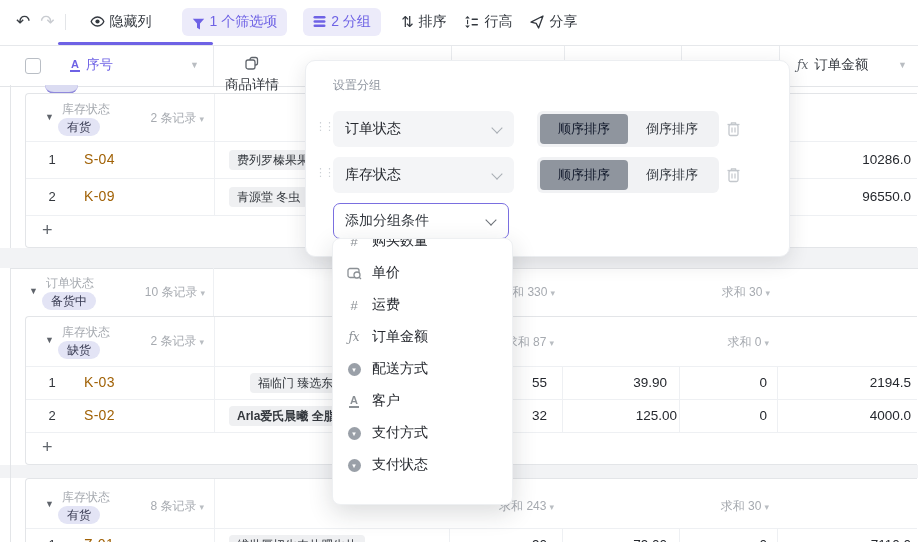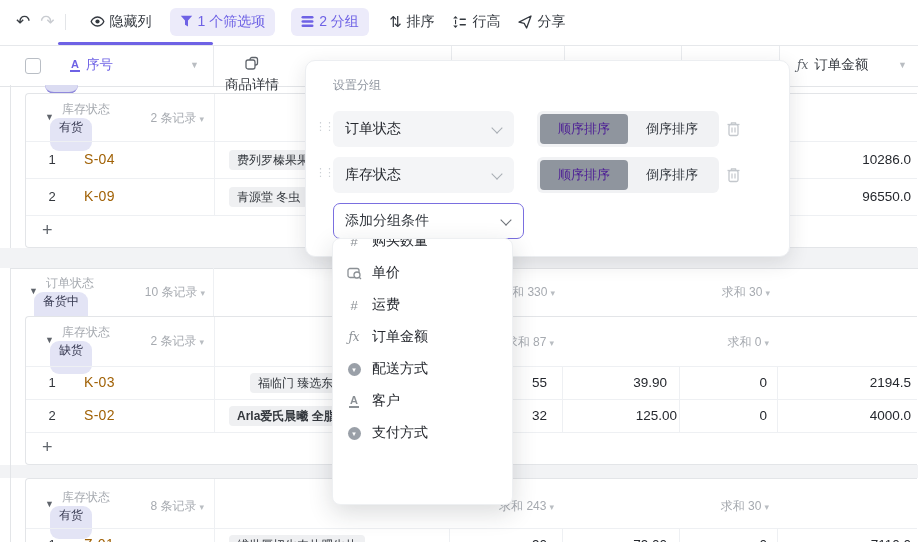--- a/index.html
+++ b/index.html
@@ -13,43 +13,43 @@
   .tpill .tlabel{color:#6E62E5;}
   .tsep{width:1px;height:16px;background:#e3e5e8;margin:0 14px 0 10px;}
   
   .thead{position:absolute;left:0;top:45px;width:918px;height:40px;border-top:1px solid #e6e8eb;border-bottom:1px solid #e3e5e8;background:#fff;}
   .hdv{position:absolute;top:0;bottom:0;width:1px;background:#e9ebee;}
   .hlabel{font-size:13.5px;color:#35393f;}
   
   .card{position:absolute;left:25px;width:892px;background:#fff;border:1px solid #e3e5e8;border-right:none;border-radius:4px 0 0 4px;box-sizing:border-box;}
   .toggle{position:absolute;left:19px;top:18px;font-size:9px;color:#5f646b;cursor:pointer;}
   .gfield{position:absolute;left:36px;top:7px;font-size:12px;color:#a6aab0;}
-  .badge{position:absolute;left:24px;top:24px;height:33px;line-height:18px;padding:0 9px;border-radius:9px;font-size:12px;background:#E3E4F5;color:#363850;white-space:nowrap;}
+  .badge{position:absolute;left:32px;top:24px;height:18px;line-height:18px;padding:0 9px;border-radius:9px;font-size:12px;background:#E3E4F5;color:#363850;white-space:nowrap;}
   .count{position:absolute;right:713px;top:16px;font-size:12px;color:#a6aab0;white-space:nowrap;}
   .sum{position:absolute;top:16px;font-size:12px;color:#a6aab0;white-space:nowrap;}
   .dropmark{font-size:9px;color:#b9bdc2;margin-left:3px;}
   .row{position:absolute;left:0;right:0;border-top:1px solid #eef0f3;}
   .idx{position:absolute;left:13px;width:26px;text-align:center;font-size:13px;color:#33373d;}
   .rid{position:absolute;left:58px;font-size:14px;color:#a16207;letter-spacing:.3px;}
   .tag{position:absolute;left:203px;height:20px;line-height:20px;background:#EFF0F2;border-radius:4px;padding:0 8px;font-size:12px;color:#33373d;white-space:nowrap;overflow:hidden;}
   .num{position:absolute;font-size:13.5px;color:#25282e;white-space:nowrap;}
   .dv{position:absolute;top:0;bottom:0;width:1px;background:#eef0f3;}
   .plus{position:absolute;left:16px;font-size:18px;color:#60656c;font-weight:400;cursor:pointer;}
   
   .popup{position:absolute;left:305px;top:60px;width:483px;height:195px;background:#fff;border:1px solid #eceef1;border-radius:10px;
          box-shadow:0 6px 20px rgba(31,35,41,.12);z-index:20;}
   .ptitle{position:absolute;left:27px;top:16px;font-size:12px;color:#9096a0;}
   .sel{position:absolute;left:27px;width:181px;height:36px;background:#F4F5F7;border-radius:6px;box-sizing:border-box;cursor:pointer;}
   .sel .stext{position:absolute;left:12px;top:9px;font-size:14px;color:#25282e;}
   .chev{position:absolute;right:13px;top:13px;width:7px;height:7px;border-right:1.6px solid #a8adb4;border-bottom:1.6px solid #a8adb4;transform:rotate(45deg);}
   .drag{position:absolute;left:9px;top:9px;font-size:11px;letter-spacing:-2px;color:#ccd0d5;cursor:grab;}
   .seg{position:absolute;left:231px;width:182px;height:36px;background:#F1F2F4;border-radius:6px;display:flex;padding:3px;box-sizing:border-box;}
   .segbtn{flex:1;display:flex;align-items:center;justify-content:center;font-size:13px;color:#33383f;border-radius:4px;cursor:pointer;}
-  .segbtn.on{background:#8F959E;color:#4c1d95;}
-  .addsel{position:absolute;left:27px;top:142px;width:191px;height:36px;background:#fff;border:1.4px solid #7A6FE0;border-radius:7px;box-sizing:border-box;cursor:pointer;}
+  .segbtn.on{background:#8F959E;color:#0f172a;}
+  .addsel{position:absolute;left:27px;top:142px;width:176px;height:36px;background:#fff;border:1.4px solid #7A6FE0;border-radius:7px;box-sizing:border-box;cursor:pointer;}
   .addsel .stext{position:absolute;left:11px;top:8px;font-size:14px;color:#33383f;}
   .addsel .chev{border-color:#6b7077;}
   
   .menu{position:absolute;left:332px;top:238px;width:181px;height:267px;background:#fff;border:1px solid #eef0f2;border-radius:8px;
         box-shadow:0 8px 24px rgba(31,35,41,.16);z-index:30;overflow:hidden;box-sizing:border-box;}
   .mlist{position:absolute;left:0;top:-14px;right:0;}
   .mitem{height:32px;display:flex;align-items:center;gap:10px;padding:0 13px;cursor:pointer;font-size:14px;color:#25282e;}
   .micon{width:16px;display:inline-flex;justify-content:center;align-items:center;color:#8b9095;font-size:13px;flex:none;}
   .sicon{width:13px;height:13px;border-radius:50%;background:#9aa0a8;display:inline-flex;align-items:center;justify-content:center;color:#fff;font-size:7px;line-height:1;}
   .ticon{font-size:11px;font-weight:700;border-bottom:2px solid #8b9095;padding:0 1px;line-height:11px;}
@@ -64,21 +64,21 @@
     <span class="tbtn" style="color:#3a3f45;font-size:17px;">↶</span>
     <span class="tbtn" style="color:#c9ccd1;font-size:17px;margin-left:10px;">↷</span>
     <span class="tsep"></span>
     <span class="tbtn" style="margin-left:10px;">
       <svg width="15" height="15" viewBox="0 0 15 15">
           <path d="M7.5 3 C3.8 3 1.6 6.2 1.2 7.5 C1.6 8.8 3.8 12 7.5 12 C11.2 12 13.4 8.8 13.8 7.5 C13.4 6.2 11.2 3 7.5 3 Z" fill="none" stroke="#33383f" stroke-width="1.3"></path>
           <circle cx="7.5" cy="7.5" r="2.1" fill="#33383f"></circle>
         </svg>
       <span class="tlabel">隐藏列</span>
     </span>
-    <span class="tbtn tpill" style="margin-left:18px;">
+    <span class="tbtn tpill" style="margin-left:30px;align-items:flex-end;">
       <svg width="13" height="13" viewBox="0 0 13 13">
           <path d="M0.8 0.8 H12.2 L8 5.6 V11.6 L5 9.8 V5.6 Z" fill="#6E62E5"></path>
         </svg>
       <span class="tlabel">1 个筛选项</span>
     </span>
     <span class="tbtn tpill" style="margin-left:16px;">
       <svg width="13" height="13" viewBox="0 0 13 13">
           <rect x="0.5" y="1" width="12" height="2.6" rx="1.3" fill="#6E62E5"></rect>
           <rect x="0.5" y="5.2" width="12" height="2.6" rx="1.3" fill="#6E62E5"></rect>
           <rect x="0.5" y="9.4" width="12" height="2.6" rx="1.3" fill="#6E62E5"></rect>
@@ -333,16 +333,22 @@
             <span class="ticon">A</span>
           </span>
           <span>客户</span>
         </div>
       <div class="mitem">
           <span class="micon">
             <span class="sicon">▾</span>
           </span>
           <span>支付方式</span>
         </div>
+      <div class="mitem">
+          <span class="micon">
+            <span class="sicon">▾</span>
+          </span>
+          <span>支付状态</span>
+        </div>
     </div>
   </div>
 
 </div>
 
 </body></html>

